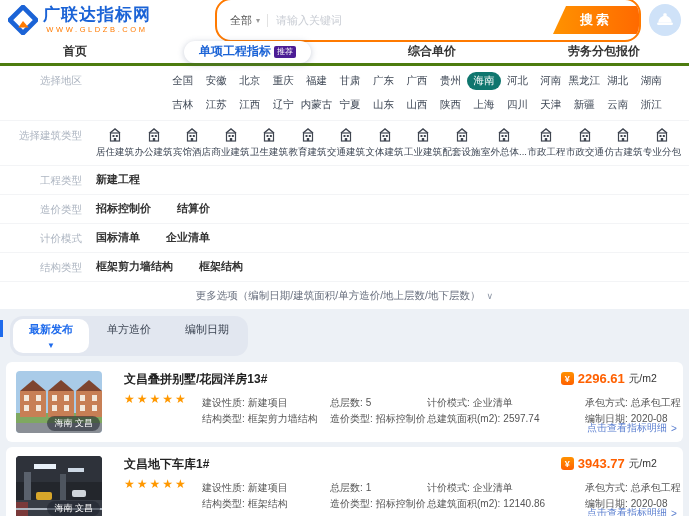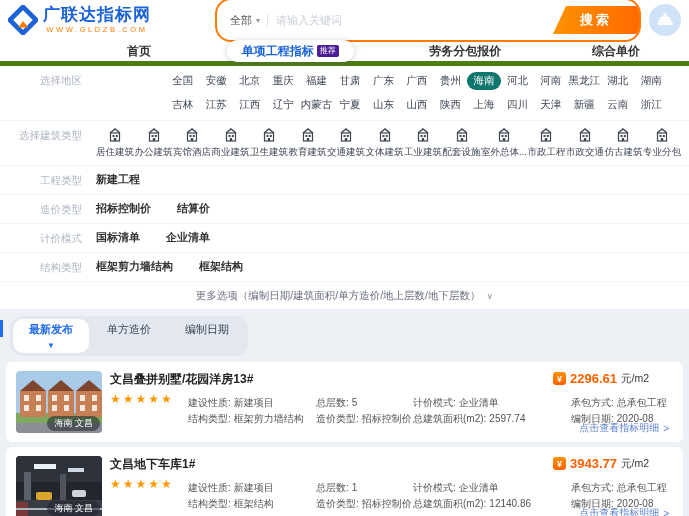--- a/index.html
+++ b/index.html
@@ -20,22 +20,22 @@
   .searchbar input { flex:1; border:none; outline:none; font-size:11px; color:#333; padding:0 8px; min-width:0; }
   .searchbar input::placeholder { color:#c9cdd4; }
   .search-btn { width:86px; height:28px; flex:none; border:none; cursor:pointer;
                 background:linear-gradient(90deg,#ff9200,#ff6a00); color:#fff; font-size:13px;
                 font-weight:bold; letter-spacing:3px; clip-path:polygon(13px 0,100% 0,100% 100%,0 100%);
                 font-family:inherit; }
   .avatar { width:32px; height:32px; border-radius:50%; background:#cfe2f8; margin-left:8px;
             display:flex; align-items:center; justify-content:center; cursor:pointer; flex:none; }
 
   
-  nav { height:26px; display:flex; align-items:flex-start; justify-content:space-between;
-        padding:0 34px 0 112px; border-bottom:5px solid #4d7c0f; }
+  nav { height:26px; display:flex; align-items:center; justify-content:space-between;
+        padding:0 34px 0 48px; border-bottom:3px solid #4d7c0f; }
   .nav-tab { font-size:12px; color:#333; font-weight:bold; cursor:pointer;
              display:flex; align-items:center; gap:3px; height:22px; padding:0 15px; border-radius:11px; }
   .nav-tab.active { color:#1b63d6; background:#fff; box-shadow:0 1px 6px rgba(60,80,120,.28); }
   .nav-badge { background:#4c1d95; color:#fff; font-size:8px; line-height:1; padding:2px 3px;
                border-radius:2px; font-weight:normal; }
 
   
   .frow { display:flex; align-items:flex-start; padding:6px 0 6px 12px; border-bottom:1px solid #f3f4f6; }
   .flabel { width:70px; text-align:right; font-size:10.5px; color:#aeb6c2; flex:none; padding-top:2px; }
   .region-grid { margin-left:84px; width:502px; display:grid; grid-template-columns:repeat(15,1fr); row-gap:6px; }
@@ -61,21 +61,21 @@
               display:flex; align-items:center; gap:4px; white-space:nowrap;flex-direction:column; }
   .sort-tab.active { background:#fff; color:#1f6bec; font-weight:bold; }
   .sort-caret { font-size:8px; color:#1f6bec; }
 
   .card { position:relative; background:#fff; border-radius:6px; margin-bottom:5px; height:80px;
           display:flex; padding:9px 10px; }
   .thumb { width:86px; height:62px; border-radius:4px; overflow:hidden; position:relative; flex:none; cursor:pointer; }
   .thumb svg { display:block; }
   .loc-tag { position:absolute; right:2px; bottom:2px; background:rgba(30,35,45,.55); color:#fff;
              font-size:9px; padding:1px 7px; border-radius:8px; white-space:nowrap; }
-  .cbody { flex:1; position:relative; margin-left:8px; }
+  .cbody { flex:1; position:relative; margin-left:22px; }
   .ctitle { font-size:12px; font-weight:bold; color:#222; cursor:pointer; white-space:nowrap; }
   .stars { position:absolute; left:0; top:21px; color:#ff9800; font-size:12px; letter-spacing:2px; white-space:nowrap; }
   .fields { margin-left:78px; margin-top:8px; display:grid; grid-template-columns:128px 97px 158px auto;
             row-gap:2px; font-size:10px; color:#555; }
   .field { white-space:nowrap; }
   .fv { margin-left:3px; }
   .price { position:absolute; top:0; right:24px; display:flex; align-items:center; gap:4px; }
   .price-icon { width:13px; height:13px; background:linear-gradient(180deg,#ff9200,#ff6000); color:#fff;
                 font-size:9px; border-radius:3px; display:flex; align-items:center; justify-content:center; font-weight:bold; }
   .price-num { color:#ff6000; font-weight:bold; font-size:13px; }
@@ -117,24 +117,24 @@
 
 <nav>
     <div class="nav-tab">
       <span>首页</span>
     </div>
     <div class="nav-tab active">
       <span>单项工程指标</span>
       <span class="nav-badge">推荐</span>
     </div>
     <div class="nav-tab">
+      <span>综合单价</span>
+    </div>
+    <div class="nav-tab">
       <span>劳务分包报价</span>
-    </div>
-    <div class="nav-tab">
-      <span>综合单价</span>
     </div>
   </nav>
 
 <section class="filters">
   <div class="frow">
     <span class="flabel">选择地区</span>
     <div class="region-grid">
         <span class="region-opt">全国</span>
         <span class="region-opt">安徽</span>
         <span class="region-opt">北京</span>

